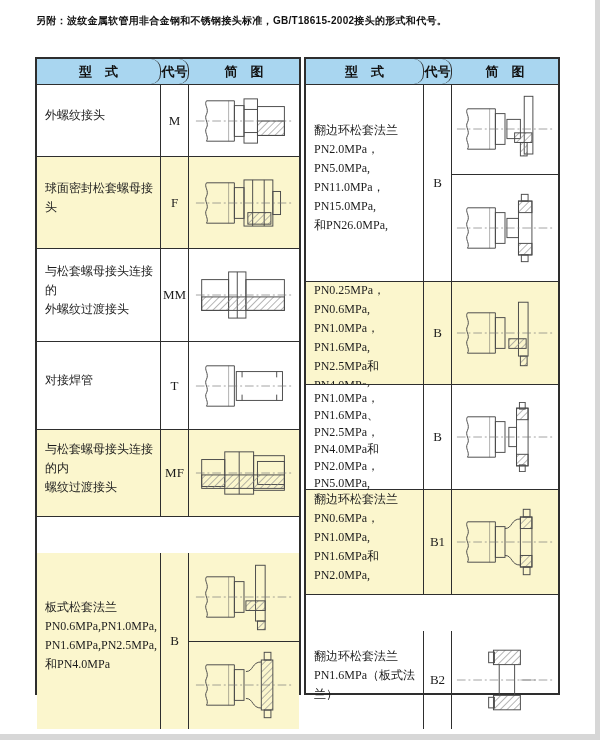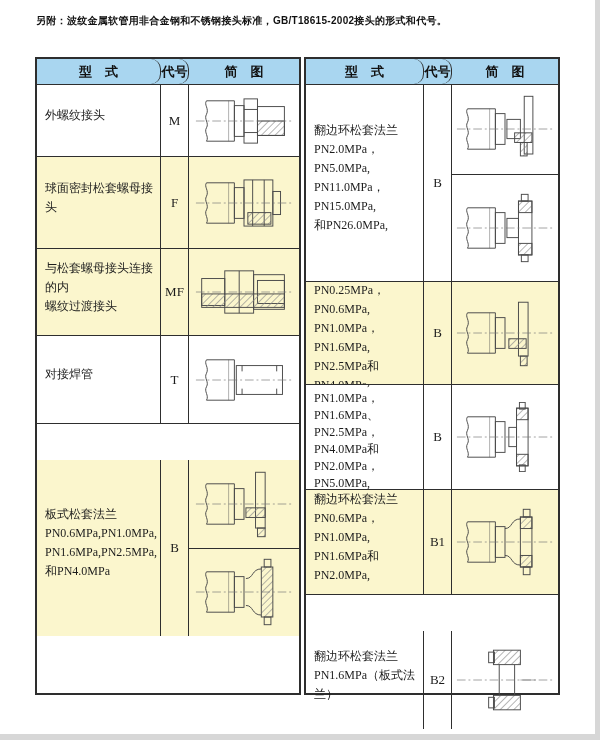--- a/index.html
+++ b/index.html
@@ -118,59 +118,80 @@
                   <rect x="56" y="46" width="24" height="12" fill="url(#hx)"></rect>
                   <rect x="82" y="24" width="8" height="24"></rect>
                   <line x1="2" y1="36" x2="102" y2="36" stroke="#777" stroke-width="0.7" stroke-dasharray="9 3 2 3"></line>
                 </g>
               </svg>
             </div>
           </div>
       </div>
     </div>
 
+    <div class="row" style="height:93px">
+      <div class="cell c1 type">与松套螺母接头连接的
+外螺纹过渡接头</div>
+      <div class="cell c2 code">MM</div>
+      <div class="cell c3 sk">
+        <div class="sub">
+            <div class="diag">
+              <svg width="100" height="70" viewBox="0 0 104 72">
+                <g fill="none" stroke="#4a4a4a" stroke-width="1">
+                  <rect x="8" y="20" width="28" height="32"></rect>
+                  <rect x="36" y="12" width="18" height="48"></rect>
+                  <line x1="45" y1="12" x2="45" y2="60"></line>
+                  <rect x="54" y="20" width="40" height="32"></rect>
+                  <rect x="8" y="38" width="86" height="14" fill="url(#hx)"></rect>
+                  <line x1="2" y1="36" x2="102" y2="36" stroke="#777" stroke-width="0.7" stroke-dasharray="9 3 2 3"></line>
+                </g>
+              </svg>
+            </div>
+          </div>
+      </div>
+    </div>
+
+    <div class="row" style="height:88px">
+      <div class="cell c1 type">对接焊管</div>
+      <div class="cell c2 code">T</div>
+      <div class="cell c3 sk">
+        <div class="sub">
+            <div class="diag">
+              <svg width="100" height="70" viewBox="0 0 104 72">
+                <g fill="none" stroke="#4a4a4a" stroke-width="1">
+                  <path d="M42 15 H13 C10 19 16 23 13 29 C10 34 16 38 13 43 C10 48 16 52 13 57 H42 Z"></path>
+                  <line x1="36" y1="15" x2="36" y2="57" stroke-opacity="0.45"></line>
+                  <rect x="44" y="21" width="48" height="30"></rect>
+                  <line x1="50" y1="21" x2="50" y2="27"></line>
+                  <line x1="50" y1="45" x2="50" y2="51"></line>
+                  <line x1="86" y1="21" x2="86" y2="27"></line>
+                  <line x1="86" y1="45" x2="86" y2="51"></line>
+                  <line x1="2" y1="36" x2="102" y2="36" stroke="#777" stroke-width="0.7" stroke-dasharray="9 3 2 3"></line>
+                </g>
+              </svg>
+            </div>
+          </div>
+      </div>
+    </div>
 
     <div class="row hl" style="height:87px">
       <div class="cell c1 type">与松套螺母接头连接的内
 螺纹过渡接头</div>
       <div class="cell c2 code">MF</div>
       <div class="cell c3 sk">
         <div class="sub">
             <div class="diag">
               <svg width="100" height="70" viewBox="0 0 104 72">
                 <g fill="none" stroke="#4a4a4a" stroke-width="1">
                   <rect x="8" y="22" width="24" height="28"></rect>
                   <rect x="32" y="14" width="30" height="44"></rect>
                   <line x1="47" y1="14" x2="47" y2="58"></line>
                   <rect x="62" y="18" width="32" height="36"></rect>
                   <rect x="66" y="24" width="28" height="24"></rect>
                   <rect x="8" y="38" width="86" height="14" fill="url(#hx)"></rect>
-                  <line x1="2" y1="36" x2="102" y2="36" stroke="#777" stroke-width="0.7" stroke-dasharray="9 3 2 3"></line>
-                </g>
-              </svg>
-            </div>
-          </div>
-      </div>
-    </div>
-
-    <div class="row" style="height:88px">
-      <div class="cell c1 type">对接焊管</div>
-      <div class="cell c2 code">T</div>
-      <div class="cell c3 sk">
-        <div class="sub">
-            <div class="diag">
-              <svg width="100" height="70" viewBox="0 0 104 72">
-                <g fill="none" stroke="#4a4a4a" stroke-width="1">
-                  <path d="M42 15 H13 C10 19 16 23 13 29 C10 34 16 38 13 43 C10 48 16 52 13 57 H42 Z"></path>
-                  <line x1="36" y1="15" x2="36" y2="57" stroke-opacity="0.45"></line>
-                  <rect x="44" y="21" width="48" height="30"></rect>
-                  <line x1="50" y1="21" x2="50" y2="27"></line>
-                  <line x1="50" y1="45" x2="50" y2="51"></line>
-                  <line x1="86" y1="21" x2="86" y2="27"></line>
-                  <line x1="86" y1="45" x2="86" y2="51"></line>
                   <line x1="2" y1="36" x2="102" y2="36" stroke="#777" stroke-width="0.7" stroke-dasharray="9 3 2 3"></line>
                 </g>
               </svg>
             </div>
           </div>
       </div>
     </div>
 
     <div class="row hl" style="height:176px">
       <div class="cell c1 type">板式松套法兰

